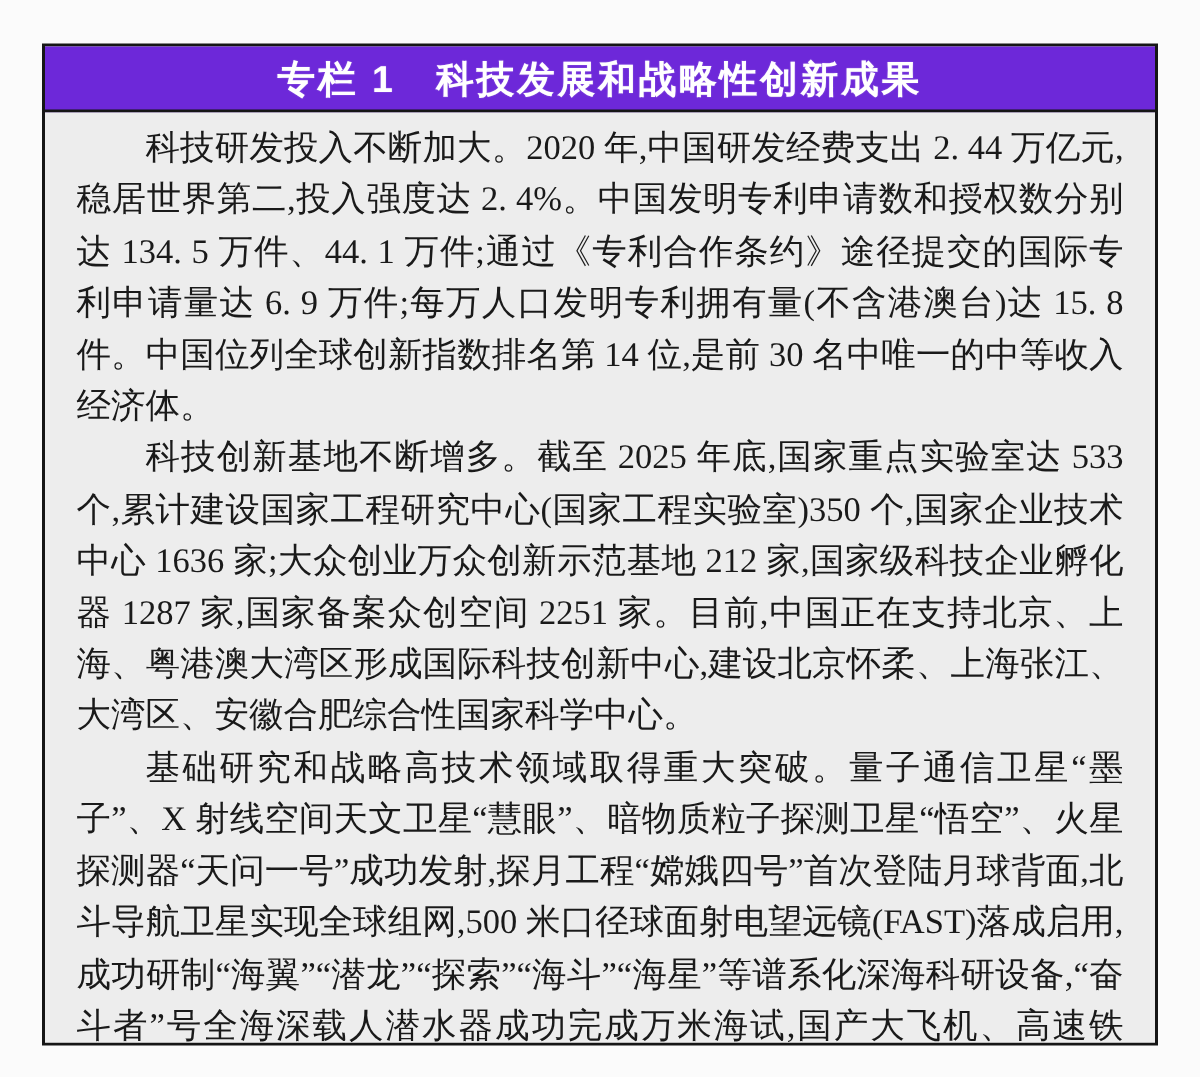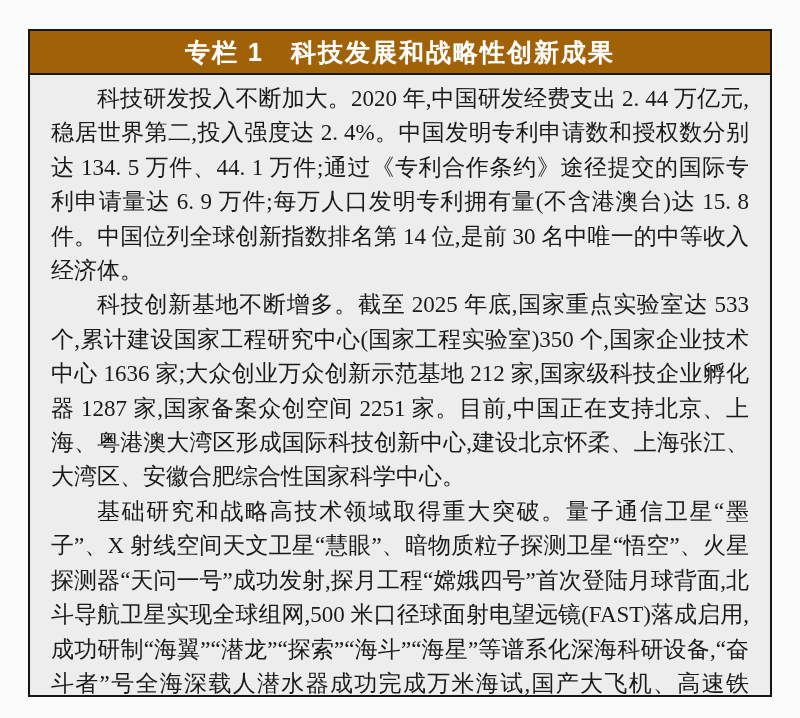--- a/index.html
+++ b/index.html
@@ -19,21 +19,21 @@
     left: 28px;
     top: 29px;
     width: 744px;
     height: 668px;
     box-sizing: border-box;
     border: 2px solid #161616;
     display: flex;
     flex-direction: column;
   }
   .panel-header {
-    background: #a16207;
+    background: #6d28d9;
     border-bottom: 2px solid #161616;
     height: 42px;
     flex: 0 0 42px;
     display: flex;
     align-items: center;
     justify-content: center;
   }
   .panel-title {
     color: #ffffff;
     font-family: "Liberation Sans", "DejaVu Sans", sans-serif;

